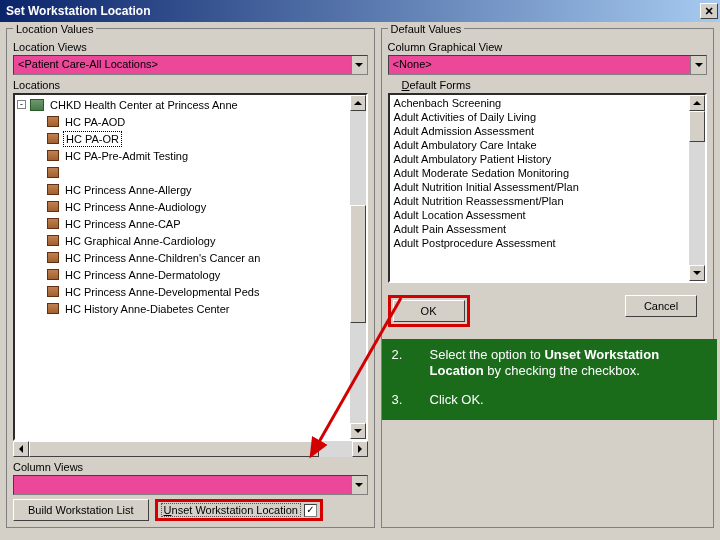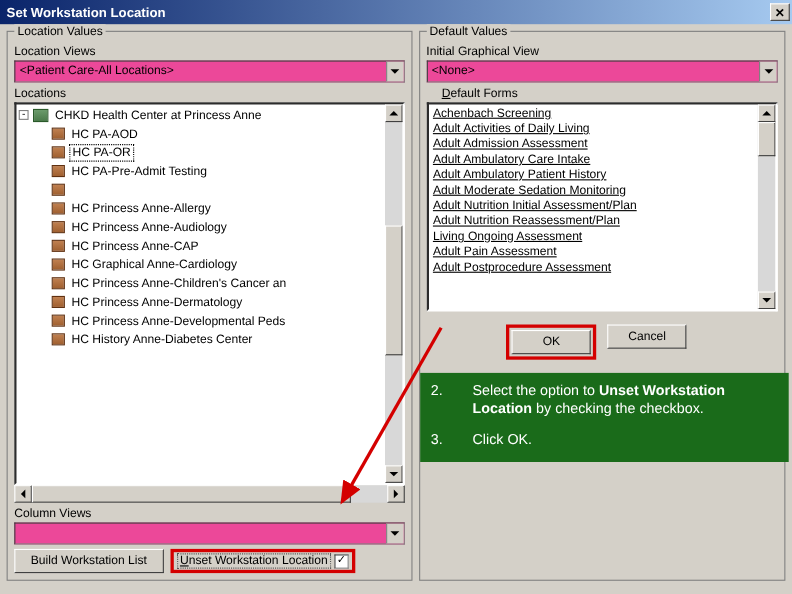--- a/index.html
+++ b/index.html
@@ -170,21 +170,21 @@
   cursor: pointer;
 }
 .sb-track-h { flex: 1; position: relative; }
 .sb-thumb-h {
   position: absolute; top:0; height:100%;
   background: #d4d0c8;
   border: 1px solid #fff;
   border-right-color: #404040;
   border-bottom-color: #404040;
 }
-.form-list-item { padding: 1px 3px; font-size: 11px; white-space: nowrap; text-decoration: underline; }
+.form-list-item { padding: 1px 3px; font-size: 11px; white-space: nowrap; }
 .bottom-row {
   display: flex;
   align-items: center;
   gap: 6px;
   padding: 4px 0 0 0;
   font-size: 11px;
 }
 .btn {
   height: 22px;
   padding: 0 14px;
@@ -230,21 +230,21 @@
 .callout-num { width: 38px; flex-shrink: 0; }
 .callout-text { flex: 1; line-height: 1.25; }
 .callout-text b { font-weight: bold; }
 .ok-highlight {
   border: 3px solid #d40000;
   padding: 2px;
   display: inline-block;
 }
 .btn-row {
   display: flex;
-  justify-content: center;
+  justify-content: space-between;
   gap: 10px;
   padding: 12px 10px 0 0;
 }
 .arrow-svg {
   position: absolute;
   pointer-events: none;
   z-index: 9;
 }
 .unset-label { border: 1px dotted #555; padding: 0 2px; font-size: 11px; }
 </style>
@@ -378,40 +378,40 @@
           </marker>
         </defs>
       <line x1="105" y1="10" x2="15" y2="168" stroke="#d40000" stroke-width="3" marker-end="url(#ah)"></line>
     </svg>
   </div>
 
   <div class="col col-right">
     <div class="fieldset grow" style="padding-bottom:10px;">
       <span class="legend">Default Values</span>
 
-      <span class="label">Initial Graphical View</span>
+      <span class="label">Column Graphical View</span>
       <div class="combo">
         <div class="combo-text">&lt;None&gt;</div>
         <div class="combo-btn">
             <div class="tri-down"></div>
           </div>
       </div>
 
       <span class="label" style="margin-left:14px;"><span class="underline-u">D</span><span id="dforms-rest">efault Forms</span></span>
       <div class="listbox" style="height:190px;flex:none;">
         <div class="list-inner" id="forms-list">
             <div class="form-list-item">Achenbach Screening</div>
             <div class="form-list-item">Adult Activities of Daily Living</div>
             <div class="form-list-item">Adult Admission Assessment</div>
             <div class="form-list-item">Adult Ambulatory Care Intake</div>
             <div class="form-list-item">Adult Ambulatory Patient History</div>
             <div class="form-list-item">Adult Moderate Sedation Monitoring</div>
             <div class="form-list-item">Adult Nutrition Initial Assessment/Plan</div>
             <div class="form-list-item">Adult Nutrition Reassessment/Plan</div>
-            <div class="form-list-item">Living Ongoing Assessment</div>
+            <div class="form-list-item">Adult Location Assessment</div>
             <div class="form-list-item">Adult Pain Assessment</div>
             <div class="form-list-item">Adult Postprocedure Assessment</div>
           </div>
         <div class="scrollbar-v">
           <div class="sb-btn">
               <div class="tri-up"></div>
             </div>
           <div class="sb-track">
               <div class="sb-thumb" style="top:0;height:20%;"></div>
             </div>

